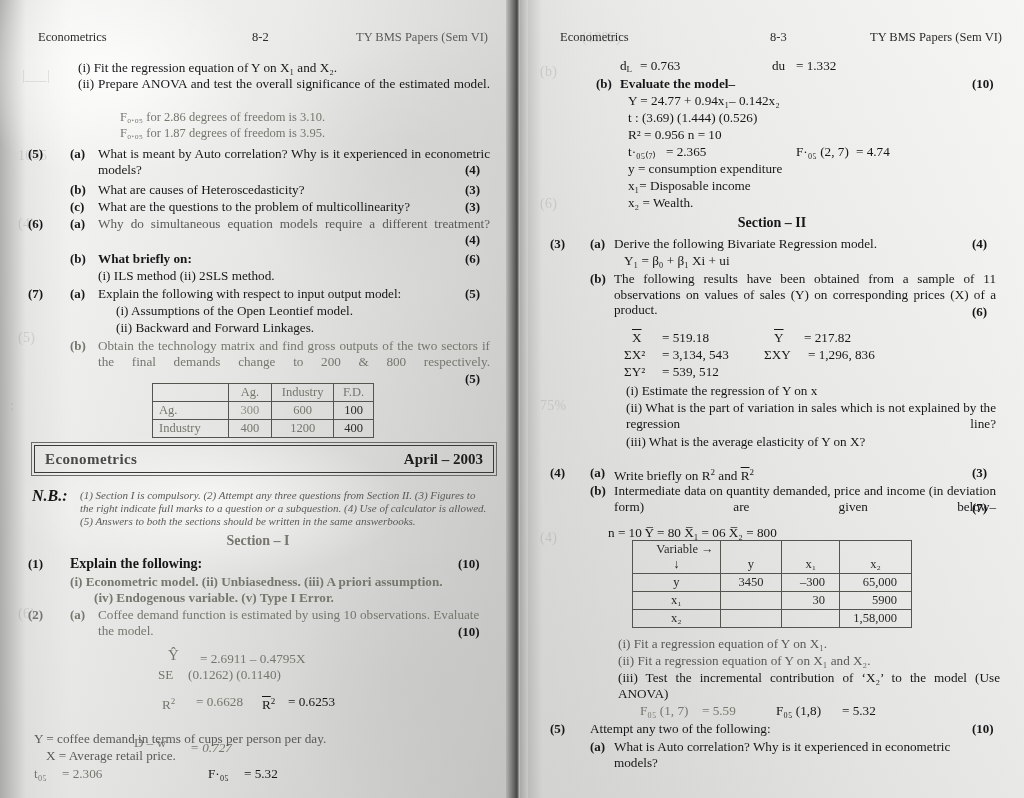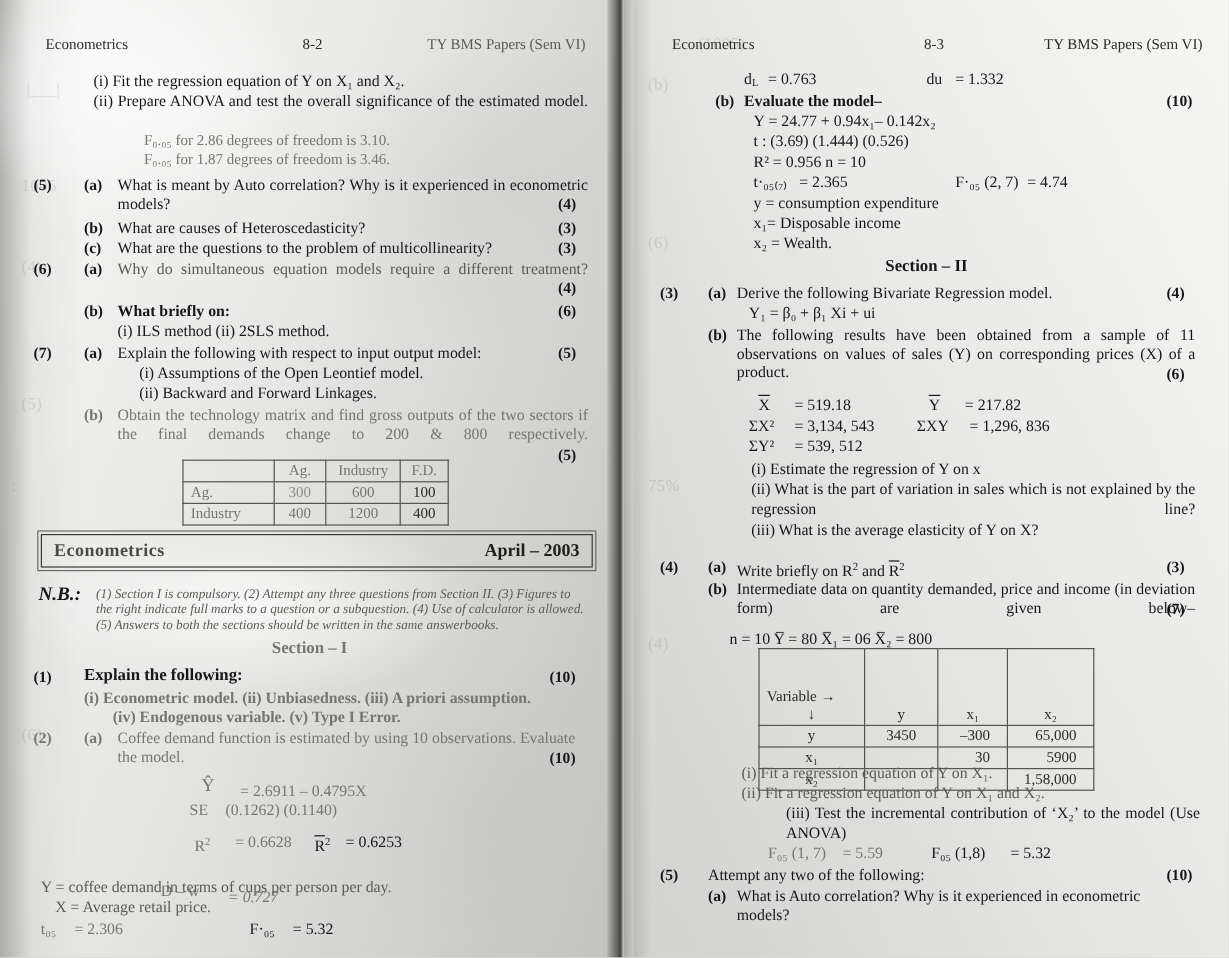--- a/index.html
+++ b/index.html
@@ -89,21 +89,21 @@
     <div class="ghost" style="left:18px;top:606px;">(6)</div>
 
     <div class="hdr" style="left:38px;">Econometrics</div>
     <div class="hdr" style="left:252px;">8-2</div>
     <div class="hdr f1" style="right:28px;">TY BMS Papers (Sem VI)</div>
 
     <div class="ln" style="left:78px;top:60px;">(i)  Fit the regression equation of Y on X₁ and X₂.</div>
     <div class="ln w just" style="left:78px;top:76px;width:412px;"><span>(ii) Prepare ANOVA and test the overall significance of the estimated model.</span></div>
 
     <div class="ln f2" style="left:120px;top:110px;font-size:12.5px;">F₀.₀₅ for 2.86 degrees of freedom is 3.10.</div>
-    <div class="ln f2" style="left:120px;top:126px;font-size:12.5px;">F₀.₀₅ for 1.87 degrees of freedom is 3.46.</div>
+    <div class="ln f2" style="left:120px;top:126px;font-size:12.5px;">F₀.₀₅ for 1.87 degrees of freedom is 3.95.</div>
 
     <div class="mk" style="left:28px;top:146px;">(5)</div>
     <div class="mk" style="left:70px;top:146px;">(a)</div>
     <div class="ln w just" style="left:98px;top:146px;width:392px;"><span>What is meant by Auto correlation? Why is it experienced in econometric models?</span></div>
     <div class="mk" style="left:465px;top:162px;">(4)</div>
 
     <div class="mk" style="left:70px;top:182px;">(b)</div>
     <div class="ln" style="left:98px;top:182px;">What are causes of Heteroscedasticity?</div>
     <div class="mk" style="left:465px;top:182px;">(3)</div>
 
@@ -270,21 +270,21 @@
     <div class="mk" style="left:70px;top:483px;">(b)</div>
     <div class="ln w just" style="left:94px;top:483px;width:382px;"><span>Intermediate data on quantity demanded, price and income (in deviation form) are given below–</span></div>
     <div class="mk" style="left:452px;top:500px;">(7)</div>
 
     <div class="ln" style="left:88px;top:525px;">n = 10  Y̅ = 80  X̅₁ = 06  X̅₂ = 800</div>
 
     <table class="grid tbl-right" style="left:112px;top:540px;width:280px;">
       <thead>
         <tr>
           <th class="lcell" rowspan="1" style="width:88px;height:32px;vertical-align:top;">
-            <span style="display:block;text-align:left;margin-top:31px;">Variable →</span>
+            <span style="display:block;text-align:right;">Variable →</span>
             <span style="display:block;text-align:center;">↓</span>
           </th>
           <th style="width:62px;vertical-align:bottom;"><span>y</span></th>
           <th style="width:58px;vertical-align:bottom;"><span>x₁</span></th>
           <th style="width:72px;vertical-align:bottom;"><span>x₂</span></th>
         </tr>
       </thead>
       <tbody>
         <tr>
           <td>y</td>
@@ -303,21 +303,21 @@
           <td></td>
           <td class="rcell"></td>
           <td class="rcell">1,58,000</td>
         </tr>
       </tbody>
     </table>
 
     <div class="ln f1" style="left:98px;top:636px;">(i)    Fit a regression equation of Y on X₁.</div>
     <div class="ln f1" style="left:98px;top:653px;">(ii)   Fit a regression equation of Y on X₁ and X₂.</div>
     <div class="ln w" style="left:98px;top:670px;width:382px;">
-        <span class="just" style="display:block;margin-left:37px;">(iii)  Test the incremental contribution of ‘X₂’ to the model (Use ANOVA)</span>
+        <span class="just" style="display:block;">(iii)  Test the incremental contribution of ‘X₂’ to the model (Use ANOVA)</span>
       </div>
 
     <div class="ln f2" style="left:120px;top:703px;">F₀₅ (1, 7)</div>
     <div class="ln f2" style="left:182px;top:703px;">= 5.59</div>
     <div class="ln" style="left:256px;top:703px;">F₀₅ (1,8)</div>
     <div class="ln" style="left:322px;top:703px;">= 5.32</div>
 
     <div class="mk" style="left:30px;top:721px;">(5)</div>
     <div class="ln" style="left:70px;top:721px;">Attempt any two of the following:</div>
     <div class="mk" style="left:452px;top:721px;">(10)</div>

